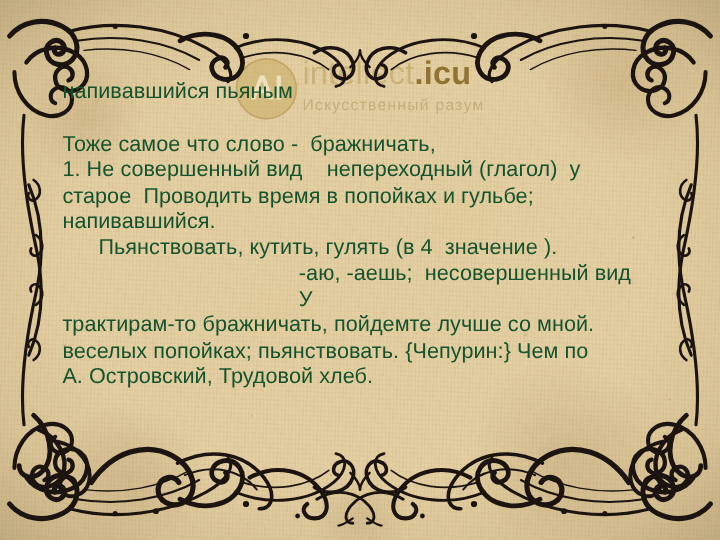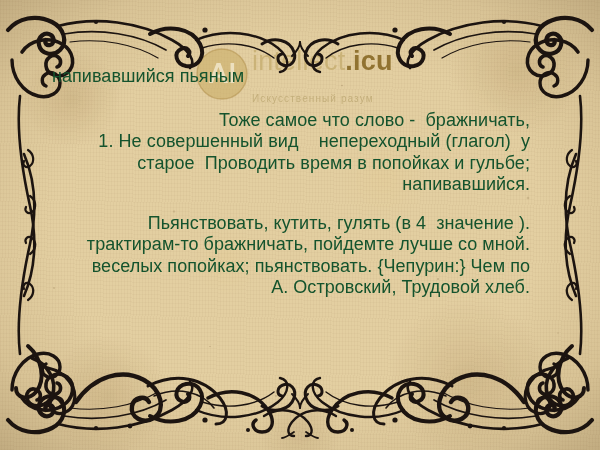--- a/index.html
+++ b/index.html
@@ -127,26 +127,26 @@
     color: #c9b175;
     opacity: 0.92;
   }
   .wm-main .wm-bold {
     color: #8d6f2c;
     font-weight: bold;
     opacity: 0.95;
     margin-top: 28px;
   }
   .wm-sub {
-    font-size: 10px;
+    font-size: 13px;
     color: #bda873;
     opacity: 0.80;
     letter-spacing: 1.1px;
     line-height: 18px;
-    margin-top: 12px;
+    margin-top: 1px;
     white-space: nowrap;
   }
 
   
   .frame {
     position: absolute;
     inset: 0;
     z-index: 3;
     pointer-events: none;
   }
@@ -161,22 +161,22 @@
     z-index: 4;
     color: #14532d;
     font-size: 18px;
     line-height: 21.5px;
     letter-spacing: 0.05px;
   }
   .headword {
     margin: 0 0 22px 0;
   }
   .sense-block { margin: 0; }
-  .line { white-space: pre-wrap; text-align: right; }
-  .line.indent-1 { padding-left: 30px; margin-top: 17px; }
+  .line { white-space: pre-wrap; }
+  .line.indent-1 { padding-left: 30px; }
   .line.indent-2 { padding-left: 197px; }
 </style>
 </head>
 <body>
 
 <div class="page">
 
   <div class="tex-fibers"></div>
   <div class="tex-blotch"></div>
   <div class="tex-specks"></div>
@@ -198,20 +198,21 @@
   </div>
 
   <div class="content">
     <div class="headword">напивавшийся пьяным</div>
     <div class="sense-block">
       <div class="line">Тоже самое что слово -  бражничать,</div>
       <div class="line">1. Не совершенный вид    непереходный (глагол)  у</div>
       <div class="line">старое  Проводить время в попойках и гульбе;</div>
       <div class="line">напивавшийся.</div>
       <div class="line indent-1">Пьянствовать, кутить, гулять (в 4  значение ).</div>
+      <div class="line indent-2">-аю, -аешь;  несовершенный вид  У</div>
       <div class="line">трактирам-то бражничать, пойдемте лучше со мной.</div>
       <div class="line">веселых попойках; пьянствовать. {Чепурин:} Чем по</div>
       <div class="line">А. Островский, Трудовой хлеб.</div>
     </div>
   </div>
 
   <div class="frame">
     <svg width="600" height="450" viewBox="0 0 600 450" aria-hidden="true">
       <defs>
 

